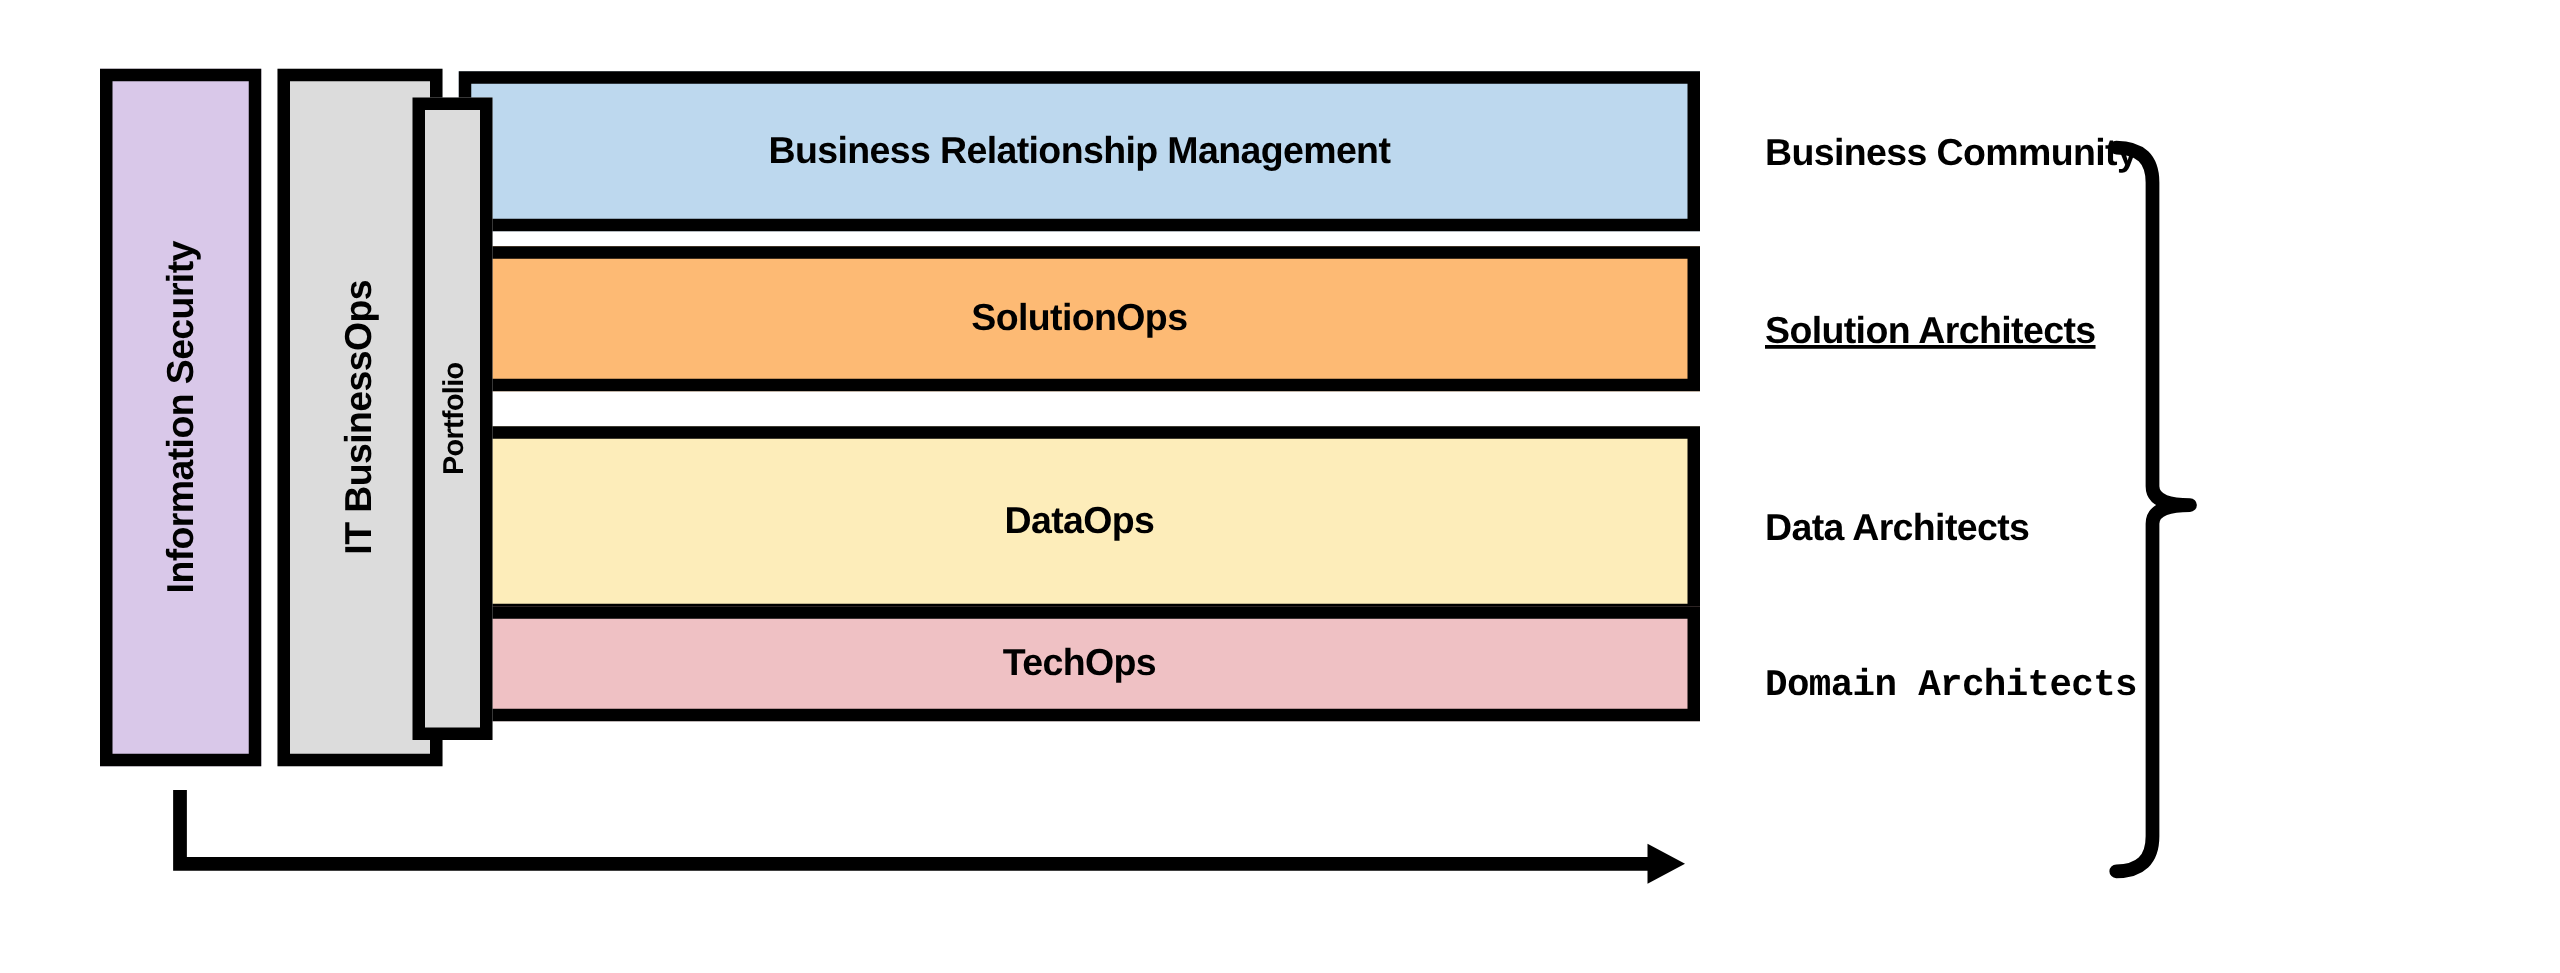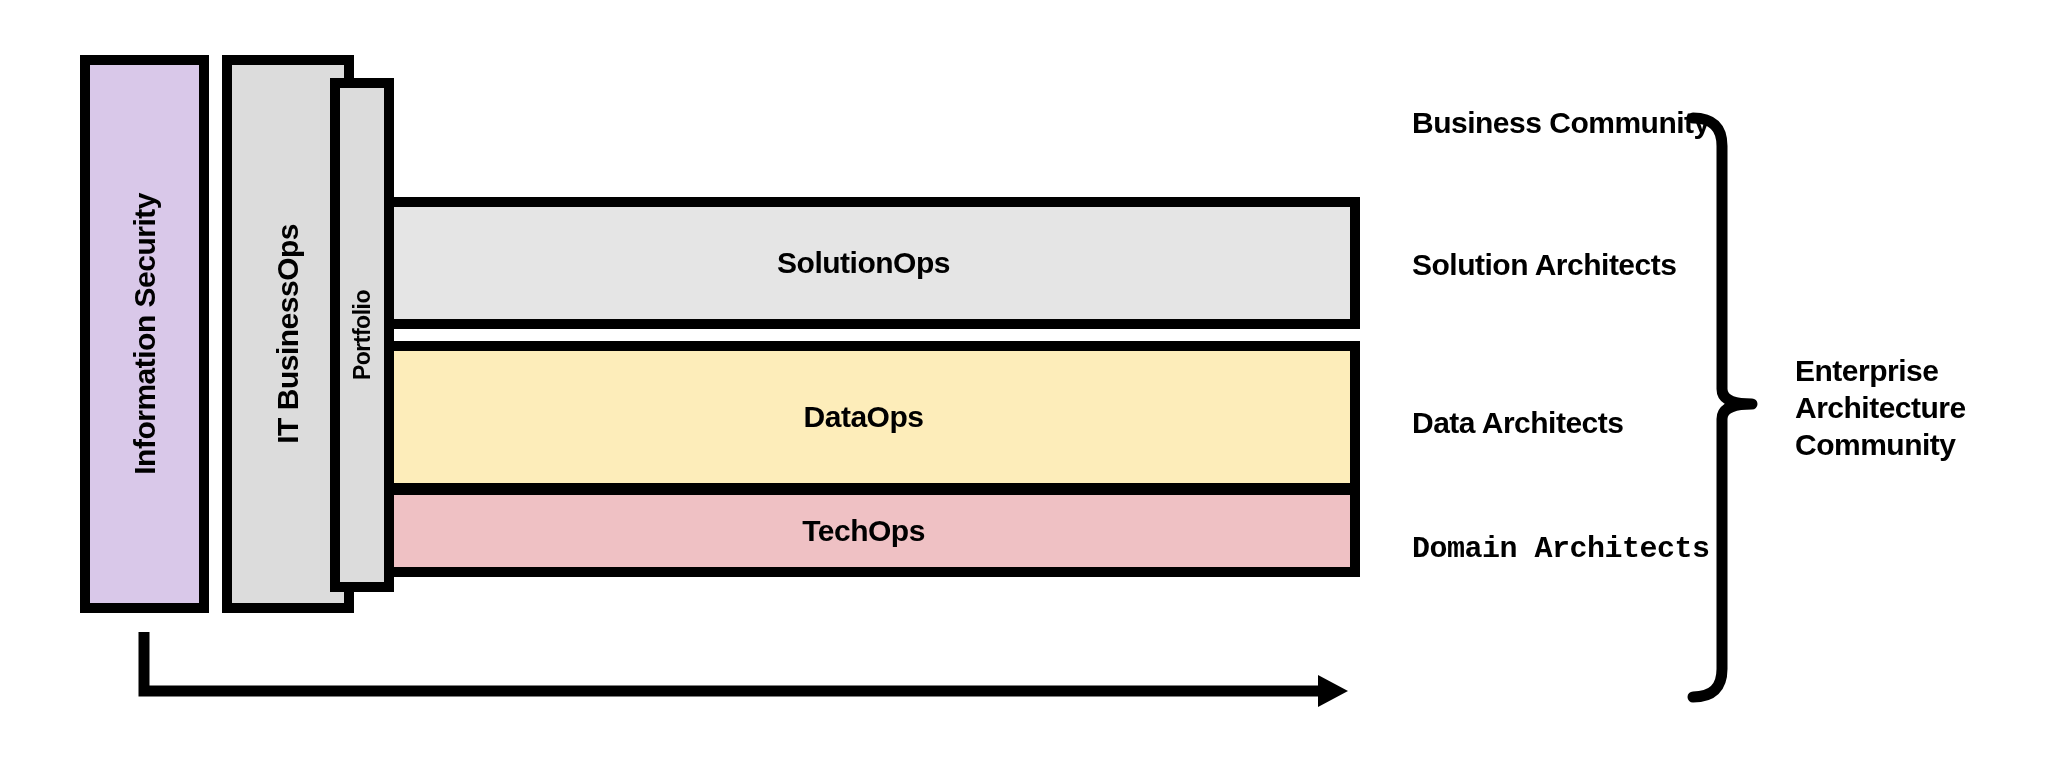--- a/index.html
+++ b/index.html
@@ -71,45 +71,45 @@
 <div id="canvas">
 
   <div class="bar vbar" id="information-security-bar" style="left: 80px; top: 55px; width: 129px; height: 558px; background-color: rgb(217, 200, 233);">
     <span class="label">Information Security</span>
   </div>
 
   <div class="bar vbar" id="it-businessops-bar" style="left: 222px; top: 55px; width: 132px; height: 558px; background-color: rgb(220, 220, 220);">
     <span class="label">IT BusinessOps</span>
   </div>
 
+  <div class="bar hbar" id="brm-bar" style="top: 57px; height: 128px; background-color: rgb(189, 216, 238);">
+    <span class="label">Business Relationship Management</span>
+  </div>
 
-  <div class="bar hbar" id="solutionops-bar" style="top: 197px; height: 132px; background-color: #e5e5e5;">
+  <div class="bar hbar" id="solutionops-bar" style="top: 197px; height: 116px; background-color: #fdba74;">
     <span class="label">SolutionOps</span>
   </div>
 
   <div class="bar hbar" id="dataops-bar" style="top: 341px; height: 152px; background-color: rgb(253, 237, 186);">
     <span class="label">DataOps</span>
   </div>
 
   <div class="bar hbar" id="techops-bar" style="top: 485px; height: 92px; background-color: rgb(239, 193, 196);">
     <span class="label">TechOps</span>
   </div>
 
   <div class="bar vbar" id="portfolio-bar" style="left: 330px; top: 78px; width: 64px; height: 514px; background-color: rgb(220, 220, 220);">
     <span class="label">Portfolio</span>
   </div>
 
   <div class="role-label" style="top:101px;">Business Community</div>
-  <div class="role-label" style="top:243px;">Solution Architects</div>
+  <div class="role-label" style="top:243px;text-decoration:underline;">Solution Architects</div>
   <div class="role-label" style="top:385px;margin-top:16px;">Data Architects</div>
   <div class="role-label" style="top:527px;font-family:Liberation Mono, monospace;">Domain Architects</div>
 
-  <div id="brace-label">Enterprise
-Architecture
-Community</div>
 
   <svg id="overlay" viewBox="0 0 2048 778" xmlns="http://www.w3.org/2000/svg">
 
     <g>
       <path d="M 144 632 L 144 691 L 1320 691" fill="none" stroke="#000000" stroke-width="11" stroke-linecap="butt" stroke-linejoin="miter"></path>
       <polygon points="1318,675 1348,691 1318,707" fill="#000000"></polygon>
     </g>
 
     <g>
       <path d="M 1693 118 Q 1722 118 1722 146 L 1722 389 Q 1722 404 1752 404 Q 1722 404 1722 419 L 1722 669 Q 1722 697 1693 697" fill="none" stroke="#000000" stroke-width="11" stroke-linecap="round" stroke-linejoin="round"></path>

